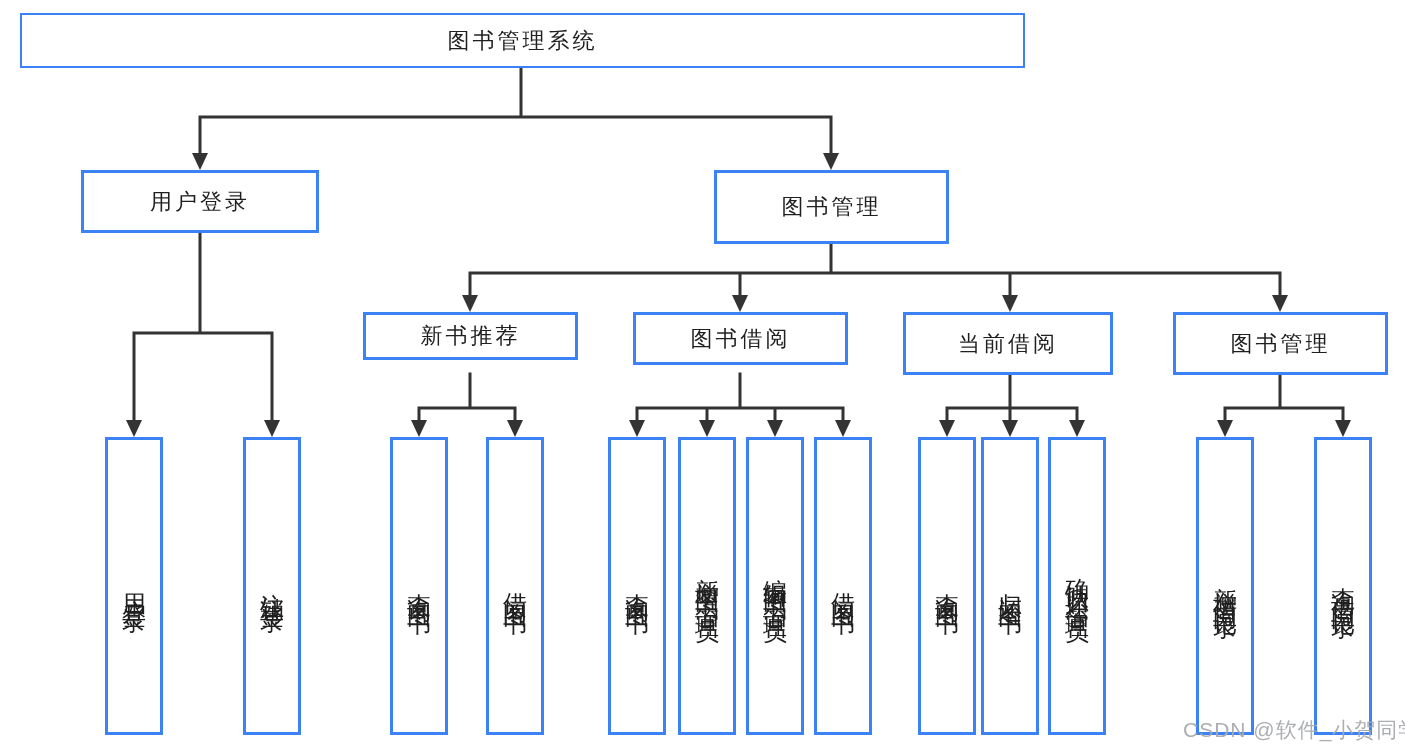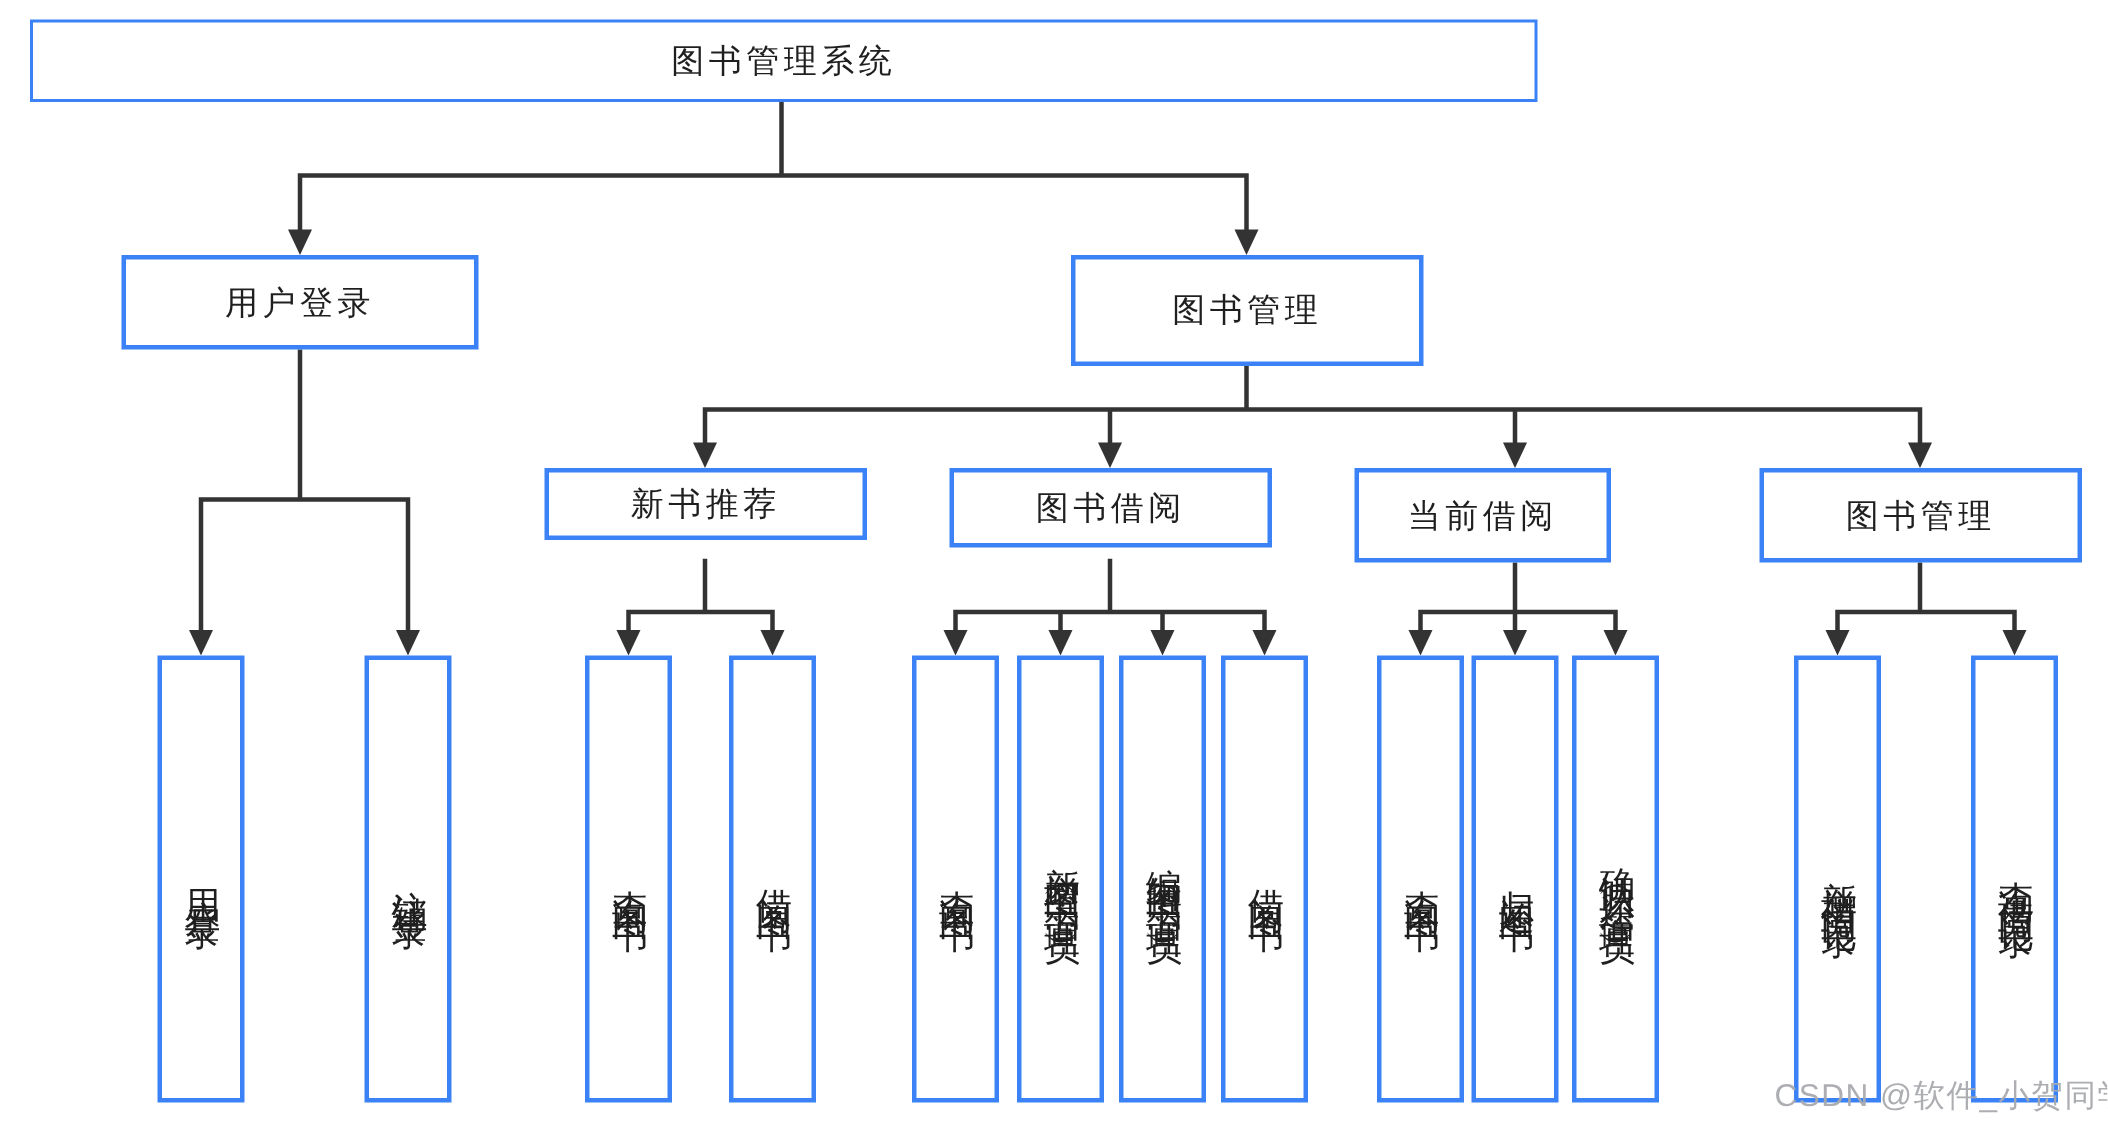--- a/index.html
+++ b/index.html
@@ -20,21 +20,21 @@
     font-size:24px;letter-spacing:6px;line-height:1;
   }
   
   [data-name="node-root"]{left:20px;top:13px;width:1005px;height:55px;border-width:2px;}
   
   [data-name="node-user-login"]{left:81px;top:170px;width:238px;height:63px;}
   [data-name="node-book-management"]{left:714px;top:170px;width:235px;height:74px;}
   
   [data-name="node-new-book-recommend"]{left:363px;top:312px;width:215px;height:48px;}
   [data-name="node-book-borrowing"]{left:633px;top:312px;width:215px;height:53px;}
-  [data-name="node-current-borrowing"]{left:903px;top:312px;width:171px;height:63px;}
+  [data-name="node-current-borrowing"]{left:903px;top:312px;width:210px;height:63px;}
   [data-name="node-borrowing-records"]{left:1173px;top:312px;width:215px;height:63px;}
   
   .leaf{top:437px;width:58px;height:298px;}
   [data-name="leaf-user-login"]{left:105px;}
   [data-name="leaf-logout"]{left:243px;}
   [data-name="leaf-recommend-query-books"]{left:390px;}
   [data-name="leaf-recommend-borrow-books"]{left:486px;}
   [data-name="leaf-borrow-query-books"]{left:608px;}
   [data-name="leaf-borrow-add-books"]{left:678px;}
   [data-name="leaf-borrow-edit-books"]{left:746px;}

